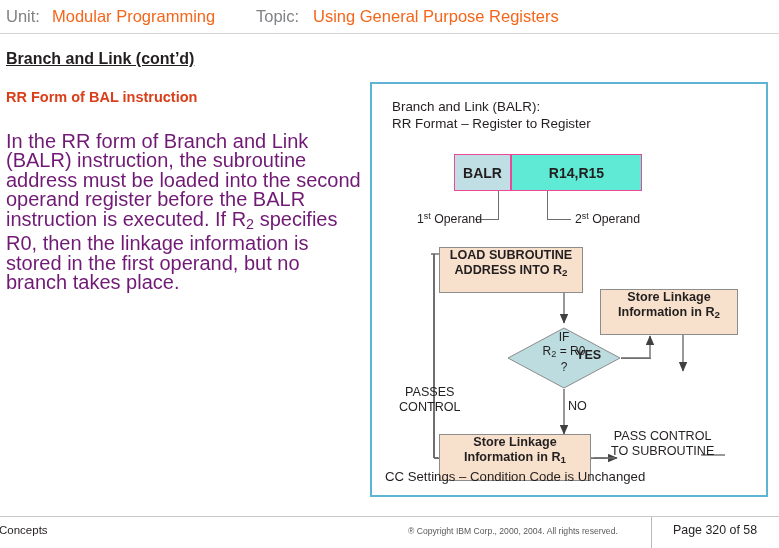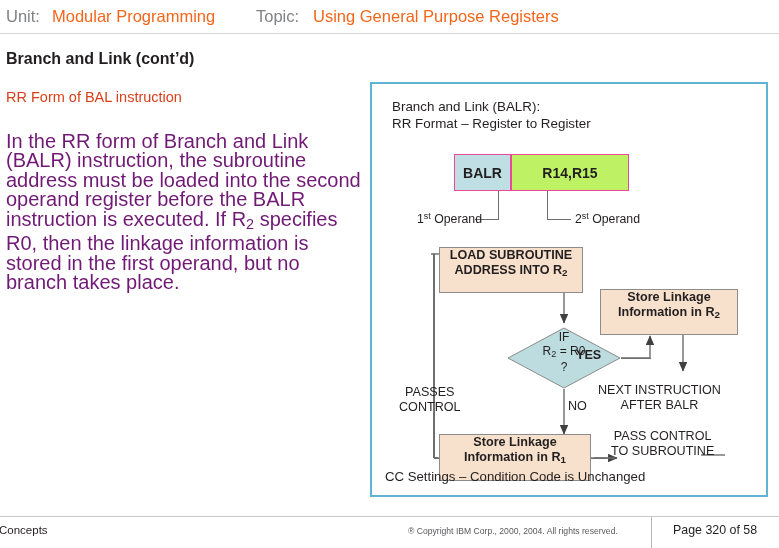--- a/index.html
+++ b/index.html
@@ -42,25 +42,25 @@
     font-size: 16.5px; color: #f4661b;
   }
   .hdr-rule {
     position: absolute; left: 0; top: 33px;
     width: 779px; height: 1px; background: #d4d4d4;
   }
 
   
   .slide-title {
     position: absolute; left: 6px; top: 50px;
-    font-size: 16px; font-weight: bold; color: #231f20;
+    font-size: 16px; font-weight: bold; color: #231f20; text-decoration: underline;
   }
   .sub-title {
     position: absolute; left: 6px; top: 89px;
-    font-size: 14.5px; font-weight: normal; color: #d9401a;
+    font-size: 14.5px; font-weight: bold; color: #d9401a;
   }
   .body-copy {
     position: absolute; left: 6px; top: 132px;
     width: 358px;
     font-size: 20px; line-height: 19.4px; color: #701a75;
   }
   .body-copy sub { font-size: 0.72em; vertical-align: -0.22em; }
 
   
   .panel {
@@ -78,21 +78,21 @@
 
   
   .fmt-balr, .fmt-ops {
     position: absolute;
     border: 1px solid #ec4899;
     box-sizing: border-box;
     font-size: 14px; font-weight: bold; color: #231f20;
     display: flex; align-items: center; justify-content: center;
   }
   .fmt-balr { left: 82px; top: 70px; width: 57px; height: 37px; background: #bfdfe4; }
-  .fmt-ops  { left: 139px; top: 70px; width: 118px; height: 37px; background: #bef264; }
+  .fmt-ops  { left: 139px; top: 70px; width: 131px; height: 37px; background: #5eead4; }
 
   
   .lead { position: absolute; background: #6d6d6d; }
   .op-caption {
     position: absolute; font-size: 12.3px; color: #231f20; white-space: nowrap;
   }
   .op-caption sup { font-size: 0.72em; vertical-align: 0.42em; }
 
   
   .fc-box {
@@ -269,24 +269,20 @@
     </div>
 
     <div class="flow-label" style="left:204px; top:264px;font-weight:bold;">YES</div>
     <div class="flow-label" style="left:196px; top:315px;">NO</div>
 
     <div class="flow-label" style="left:27px; top:301px;">
       <div>PASSES</div>
       <div>CONTROL</div>
     </div>
 
-    <div class="flow-label" style="left:226px; top:299px;">
-      <div>NEXT INSTRUCTION</div>
-      <div>AFTER BALR</div>
-    </div>
 
     <div class="flow-label" style="left:239px; top:345px;">
       <div>PASS CONTROL</div>
       <div>TO SUBROUTINE</div>
     </div>
 
     <div class="cc-note">CC Settings – Condition Code is Unchanged</div>
   </div>
 
   <div class="ftr-rule"></div>

